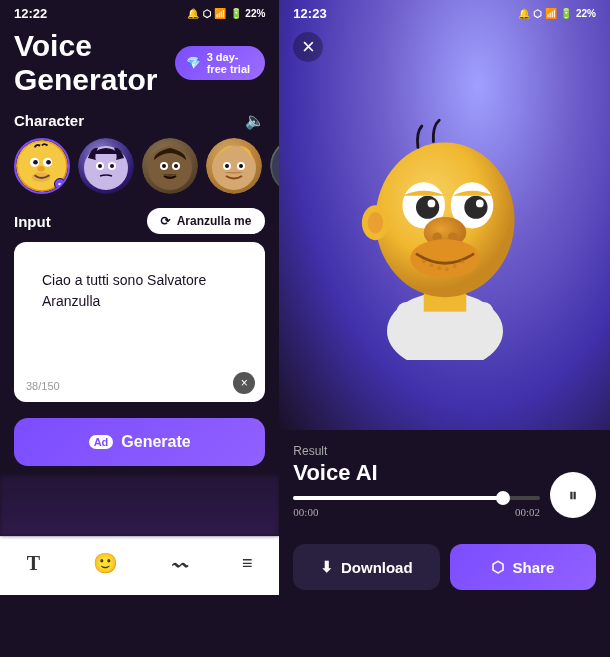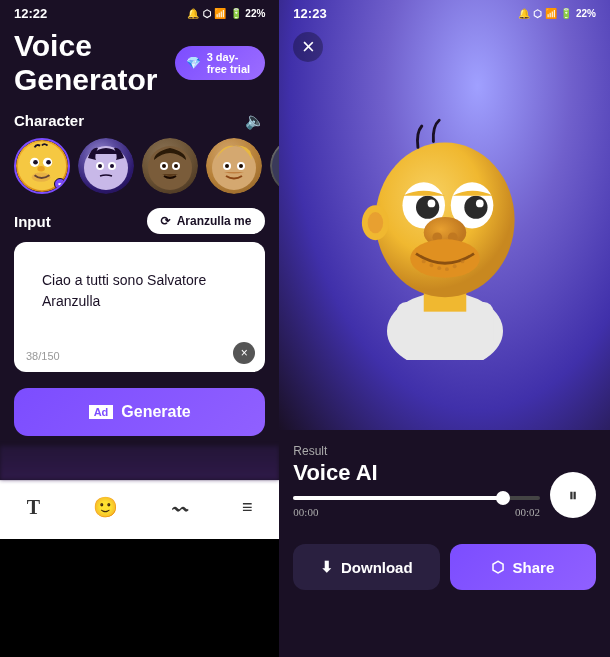--- a/index.html
+++ b/index.html
@@ -8,21 +8,21 @@
       height: 657px;
       display: flex;
       font-family: -apple-system, BlinkMacSystemFont, 'Segoe UI', sans-serif;
       overflow: hidden;
       background: #000;
     }
 
     
     .left-panel {
       width: 305px;
-      height: 539px;
+      height: 657px;
       background: #1a1025;
       display: flex;
       flex-direction: column;
       position: relative;
       overflow: hidden;
     }
 
     .status-bar-left {
       display: flex;
       justify-content: space-between;
@@ -501,21 +501,21 @@
 
   <div class="text-area-container">
     <div class="text-area-content">Ciao a tutti sono Salvatore Aranzulla</div>
     <span class="char-count">38/150</span>
     <button class="clear-btn">
       <span>×</span>
     </button>
   </div>
 
   <button class="generate-btn">
-    <span style="background:#fff; color:#7c4dff; border-radius:0; padding:1px 5px; font-size:11px; font-weight:900;">Ad</span>
+    <span style="background:#fff; color:#7c4dff; border-radius:7px; padding:1px 5px; font-size:11px; font-weight:900;">Ad</span>
     <span>Generate</span>
   </button>
 
   <div class="bottom-content-preview"></div>
 
   <div class="bottom-nav">
     <div class="nav-item">
       <span style="font-size:20px; font-weight:900; font-family:serif;">T</span>
     </div>
     <div class="nav-item">

